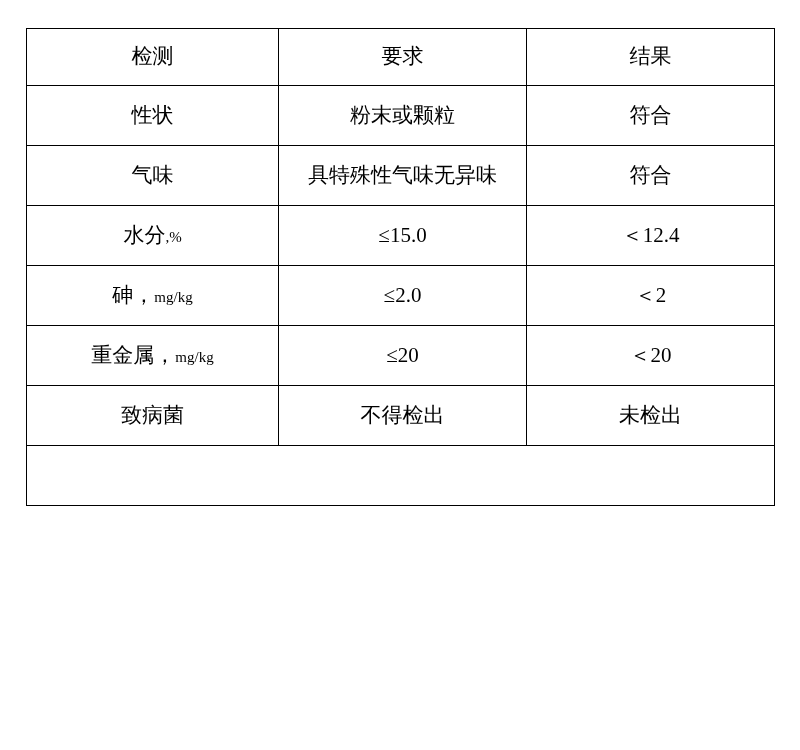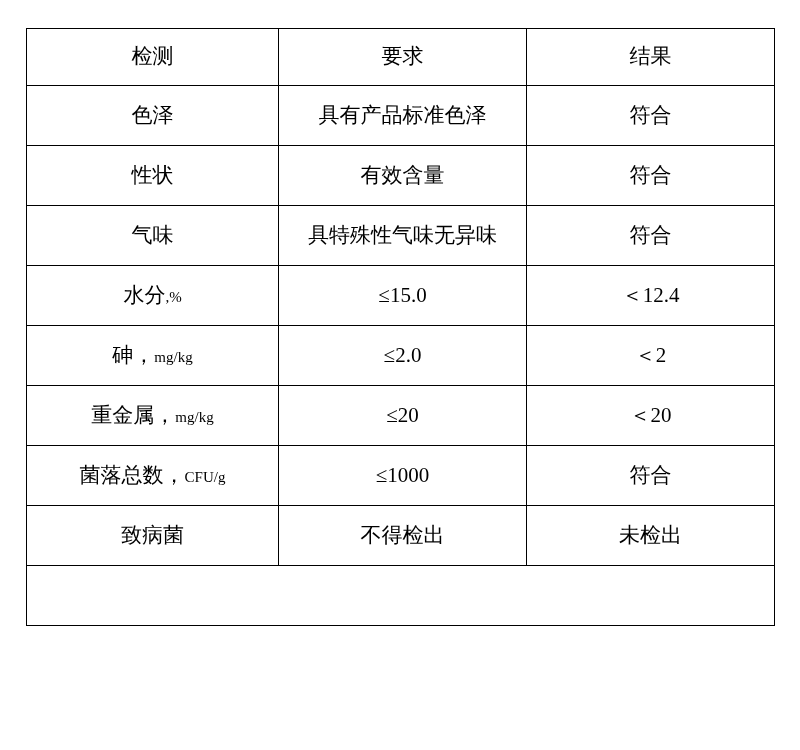--- a/index.html
+++ b/index.html
@@ -64,29 +64,24 @@
       <col class="c2">
       <col class="c3">
     </colgroup>
     <tbody>
       <tr class="header-row">
         <td>检测</td>
         <td>要求</td>
         <td>结果</td>
       </tr>
 
-      <tr>
-        <td><span>色泽</span><span class="unit"></span></td>
-        <td>具有产品标准色泽</td>
-        <td>符合</td>
-      </tr>
 
       <tr>
         <td><span>性状</span><span class="unit"></span></td>
-        <td>有效含量</td>
+        <td>粉末或颗粒</td>
         <td>符合</td>
       </tr>
 
       <tr>
         <td><span>气味</span><span class="unit"></span></td>
         <td>具特殊性气味无异味</td>
         <td>符合</td>
       </tr>
 
 
@@ -103,25 +98,20 @@
         <td>＜2</td>
       </tr>
 
 
       <tr>
         <td><span>重金属，</span><span class="unit">mg/kg</span></td>
         <td>≤20</td>
         <td>＜20</td>
       </tr>
 
-      <tr>
-        <td><span>菌落总数，</span><span class="unit">CFU/g</span></td>
-        <td>≤1000</td>
-        <td>符合</td>
-      </tr>
 
       <tr>
         <td><span>致病菌</span><span class="unit"></span></td>
         <td>不得检出</td>
         <td>未检出</td>
       </tr>
 
       <tr class="footer-row">
         <td colspan="3"></td>
       </tr>

